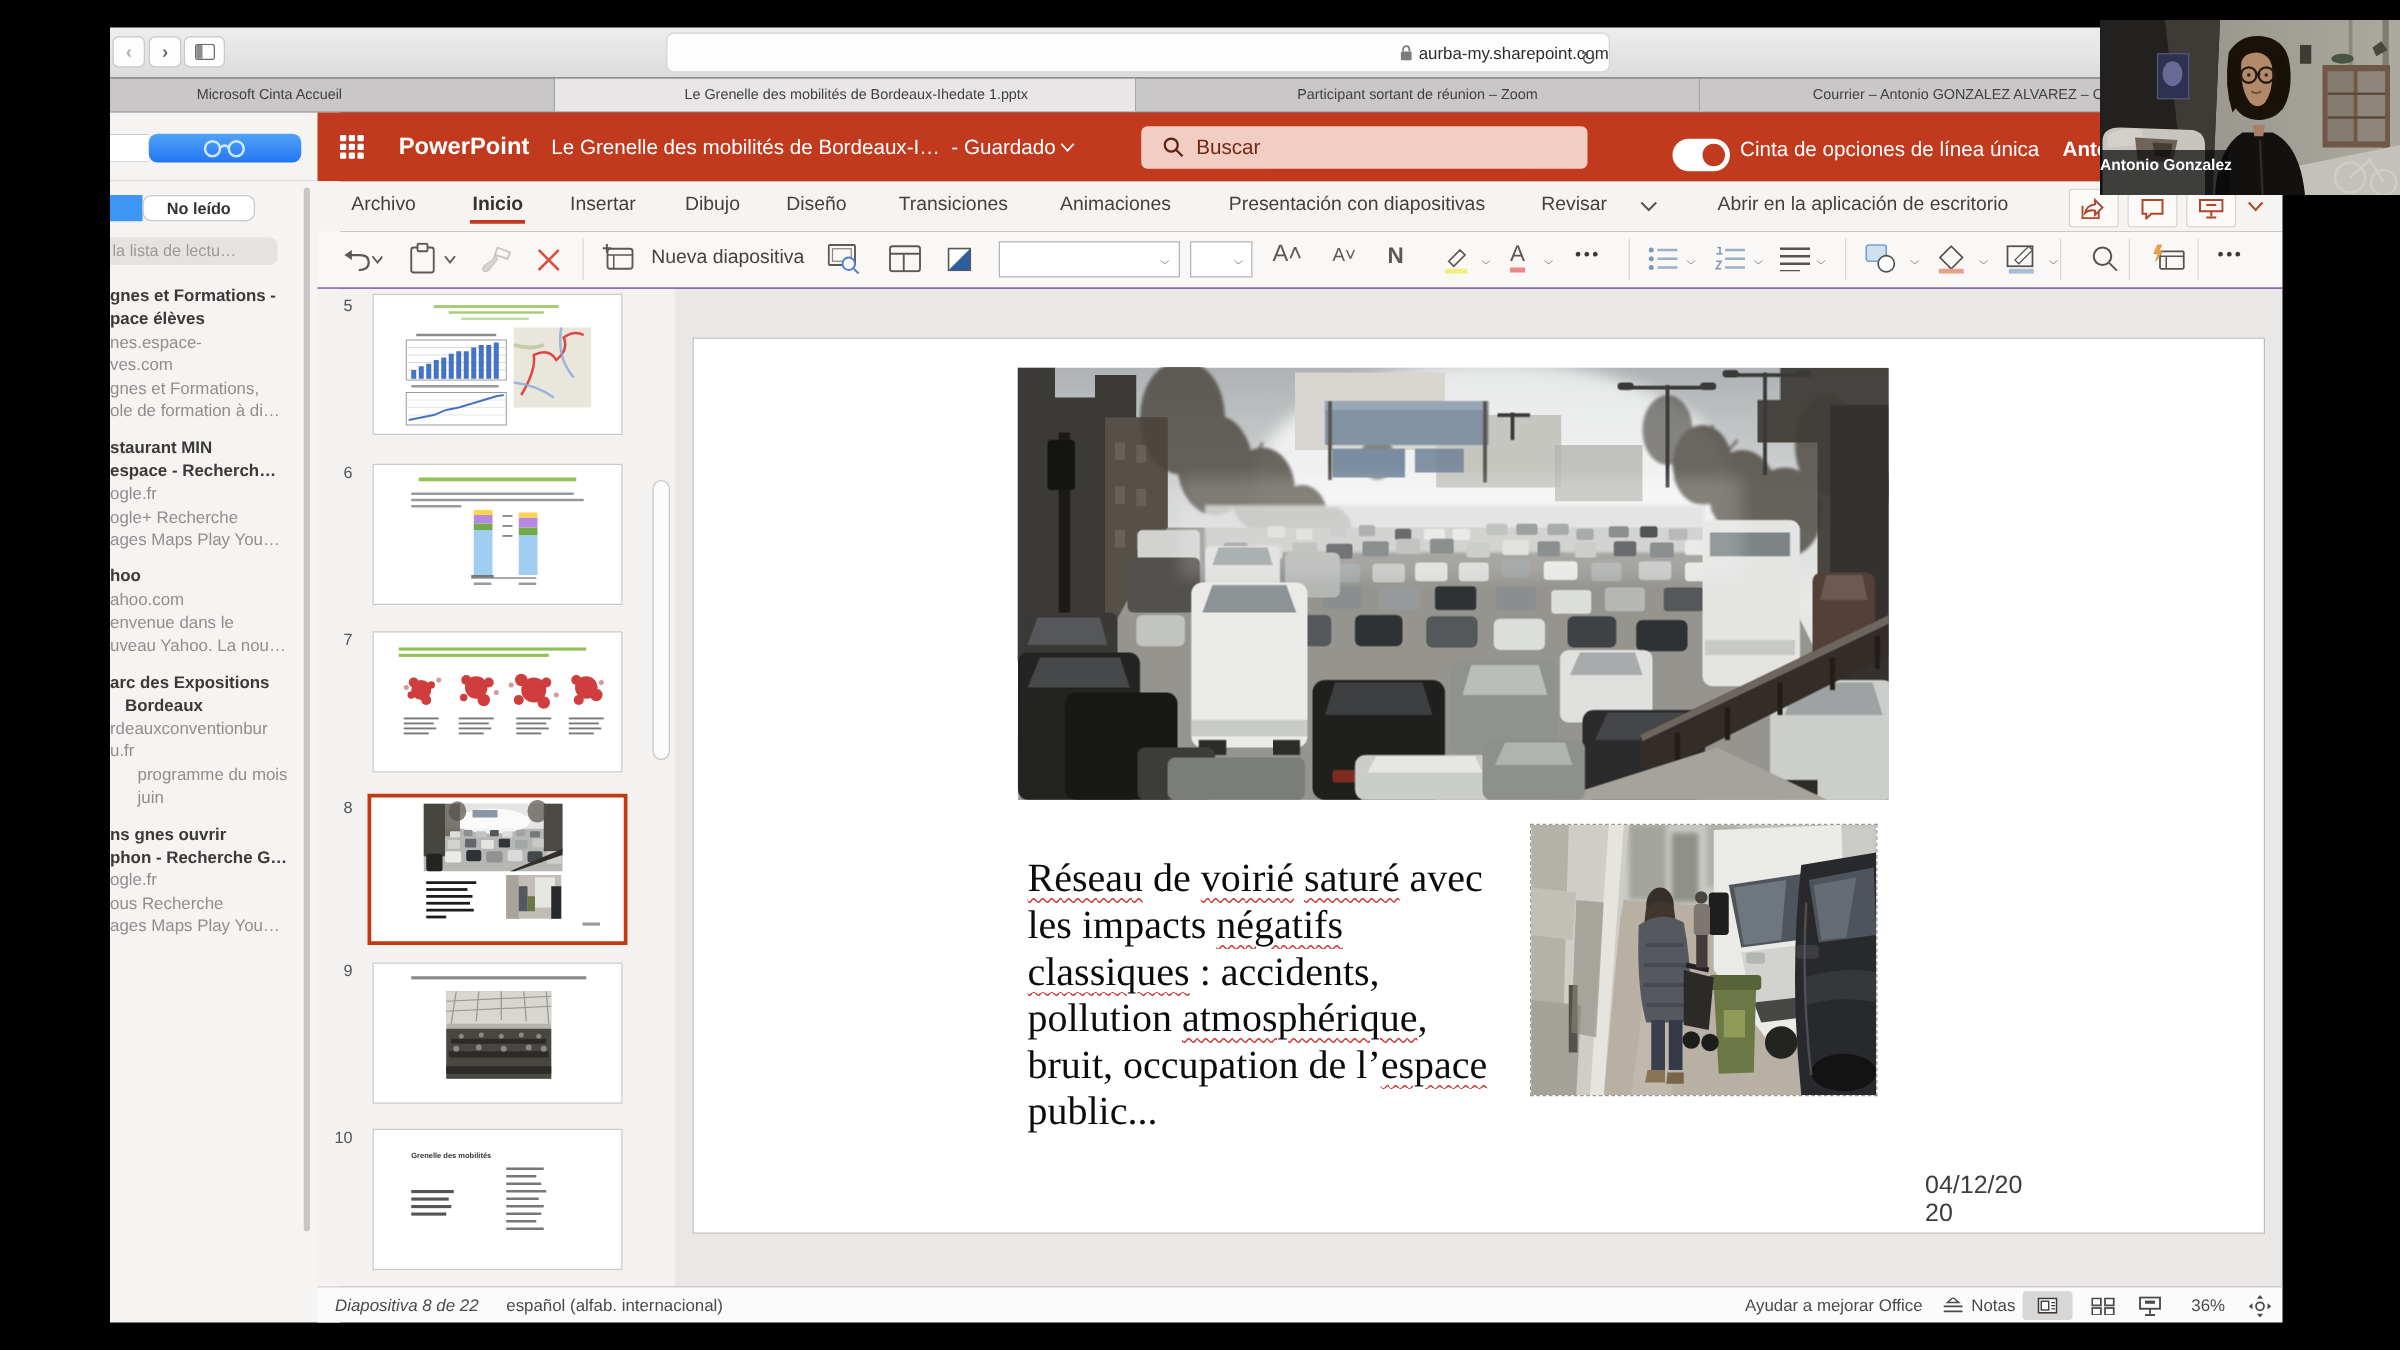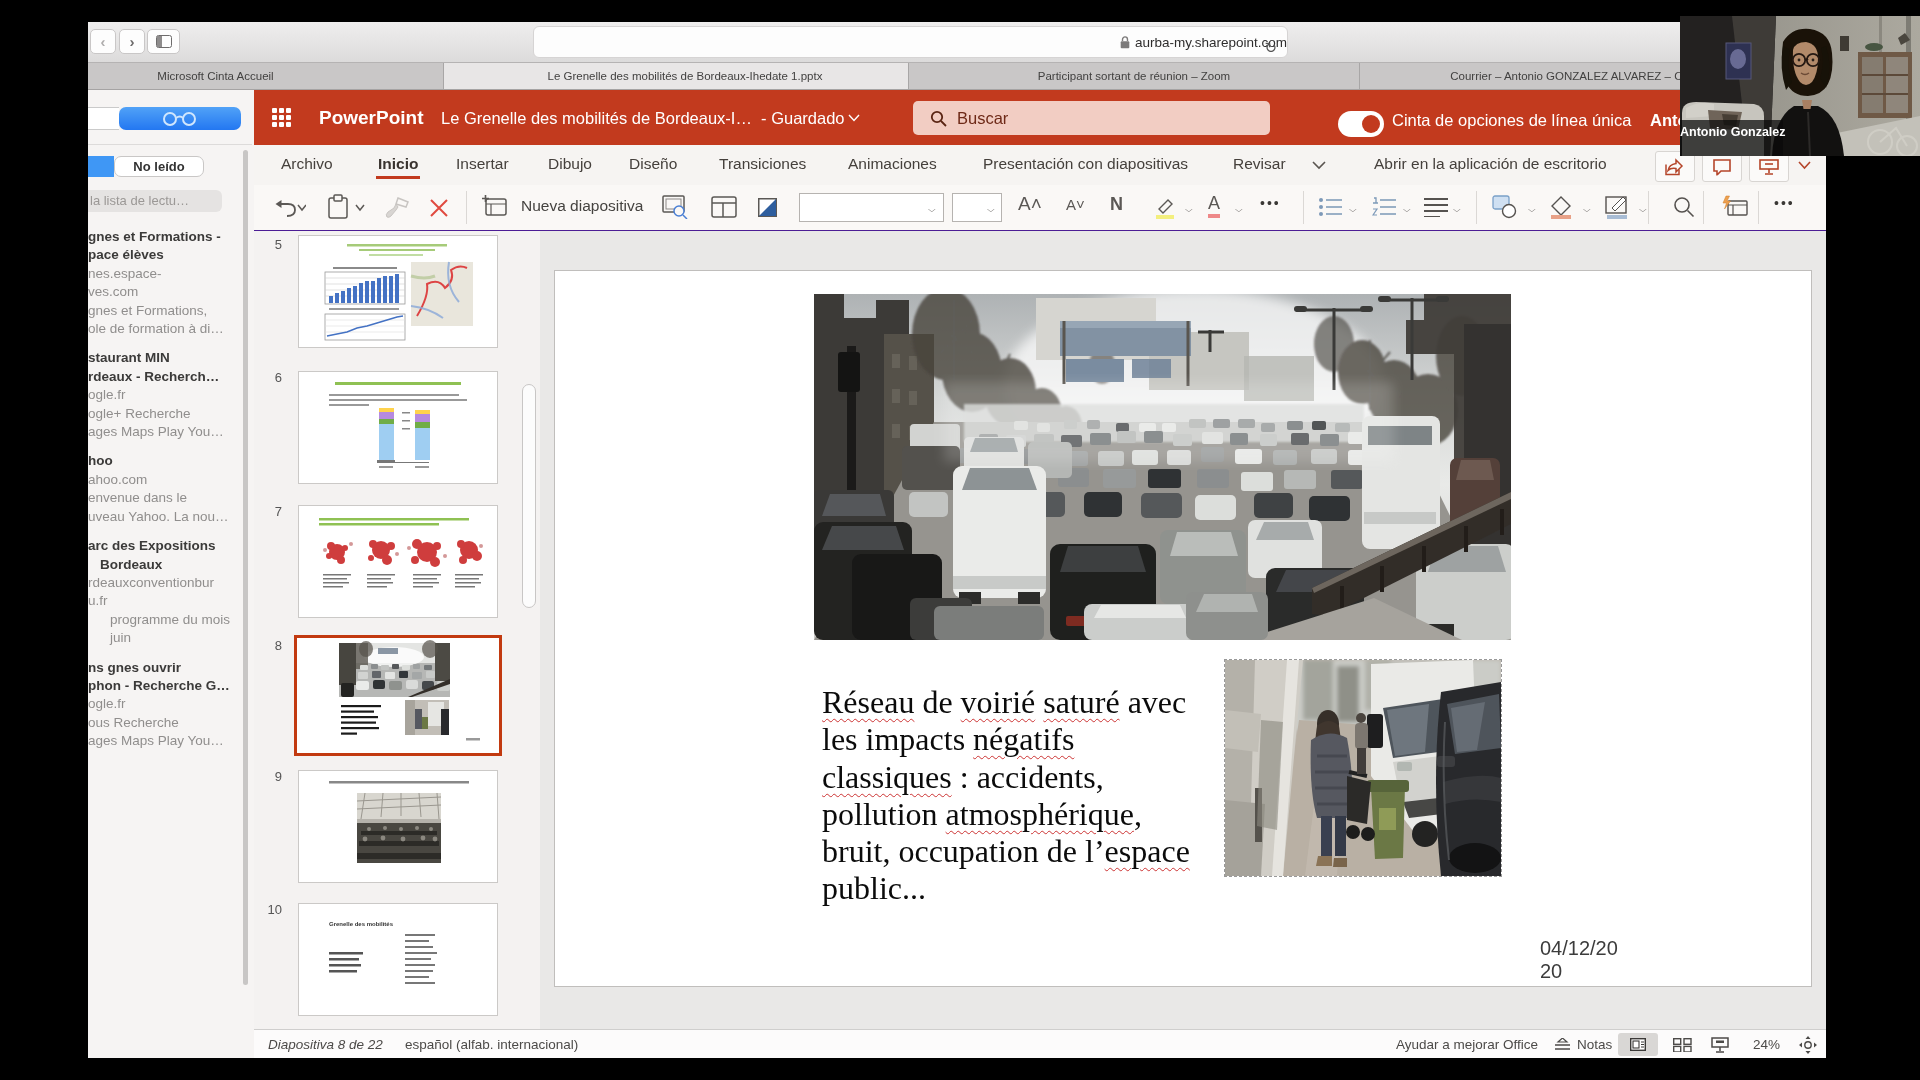--- a/index.html
+++ b/index.html
@@ -159,21 +159,21 @@
   <div id="sbscroll"></div>
   <div id="sblist">
     <div class="b">gnes et Formations -</div>
     <div class="b">pace élèves</div>
     <div class="g">nes.espace-</div>
     <div class="g">ves.com</div>
     <div class="g">gnes et Formations,</div>
     <div class="g">ole de formation à di…</div>
     <div class="sp"></div>
     <div class="b">staurant MIN</div>
-    <div class="b">rdeaux - Recherch…</div>
+    <div class="b">espace - Recherch…</div>
     <div class="g">ogle.fr</div>
     <div class="g">ogle+ Recherche</div>
     <div class="g">ages Maps Play You…</div>
     <div class="sp"></div>
     <div class="b">hoo</div>
     <div class="g">ahoo.com</div>
     <div class="g">envenue dans le</div>
     <div class="g">uveau Yahoo. La nou…</div>
     <div class="sp"></div>
     <div class="b">arc des Expositions</div>
@@ -882,21 +882,21 @@
     <rect x="0.7" y="0.7" width="7" height="5.6" fill="none" stroke="#4c4a48" stroke-width="1.4"></rect>
     <rect x="11" y="0.7" width="7" height="5.6" fill="none" stroke="#4c4a48" stroke-width="1.4"></rect>
     <rect x="0.7" y="8.4" width="7" height="5.6" fill="none" stroke="#4c4a48" stroke-width="1.4"></rect>
     <rect x="11" y="8.4" width="7" height="5.6" fill="none" stroke="#4c4a48" stroke-width="1.4"></rect>
   </svg>
   <svg class="abs" style="left:1457px; top:7px;" width="18" height="16" viewBox="0 0 18 16">
     <rect x="1" y="1" width="16" height="9" fill="none" stroke="#4c4a48" stroke-width="1.5"></rect>
     <rect x="5" y="3.5" width="8" height="2.5" fill="#4c4a48"></rect>
     <path d="M9 10 v4 M5 15 h8" stroke="#4c4a48" stroke-width="1.5"></path>
   </svg>
-  <span style="left:1499px;">24%</span>
+  <span style="left:1499px;">36%</span>
   <svg class="abs" style="left:1545px; top:6px;" width="18" height="18" viewBox="0 0 18 18">
     <circle cx="9" cy="9" r="3.2" fill="none" stroke="#4c4a48" stroke-width="1.4"></circle>
     <path d="M9 0 l2.5 3 h-5 Z M9 18 l2.5 -3 h-5 Z M0 9 l3 -2.5 v5 Z M18 9 l-3 -2.5 v5 Z" fill="#4c4a48"></path>
   </svg>
 </div>
 
 <div class="abs" id="cam">
 <svg width="240" height="140" viewBox="0 0 240 140">
  <defs>
         <filter id="cb2">

